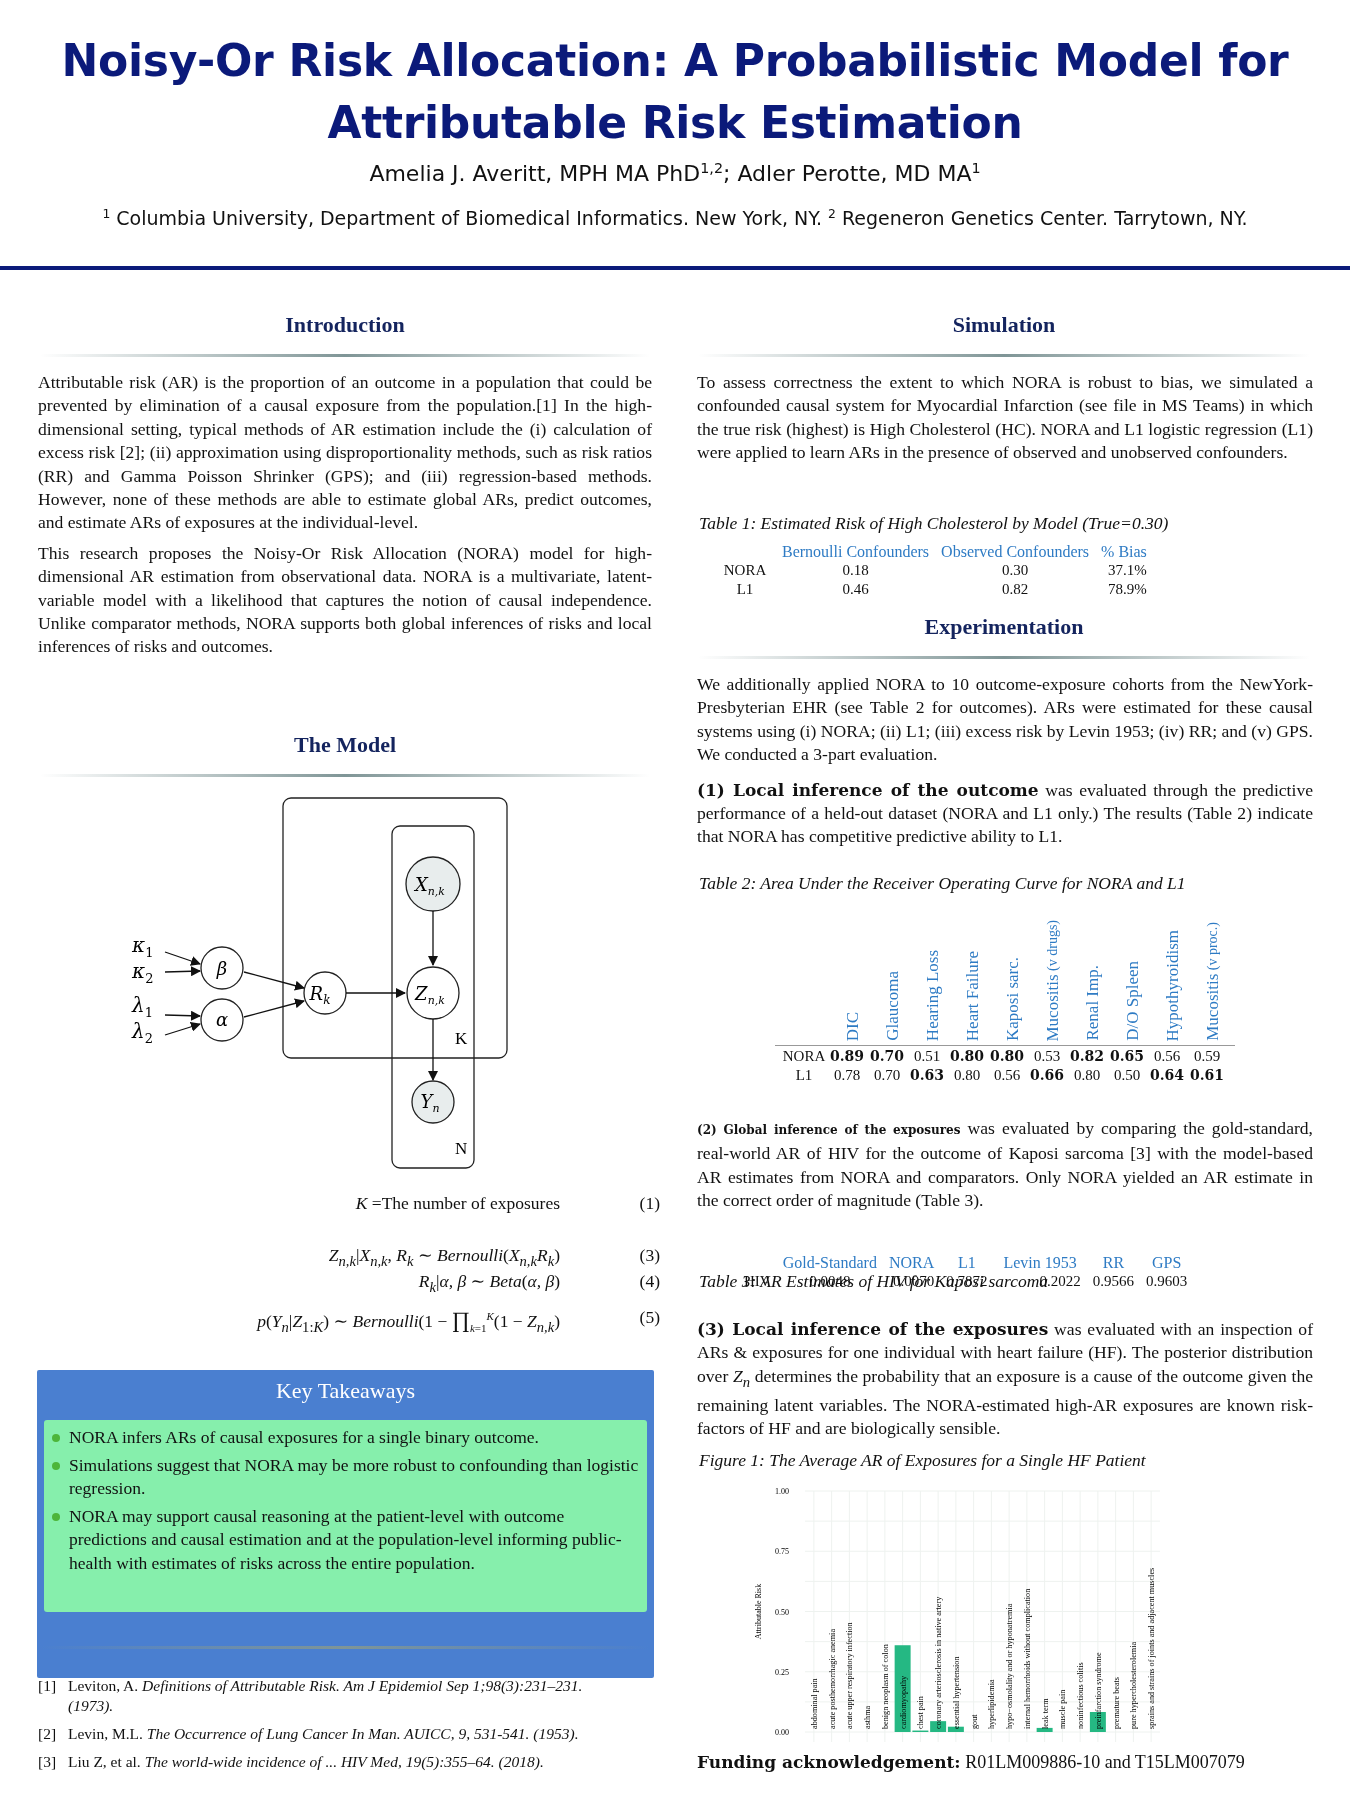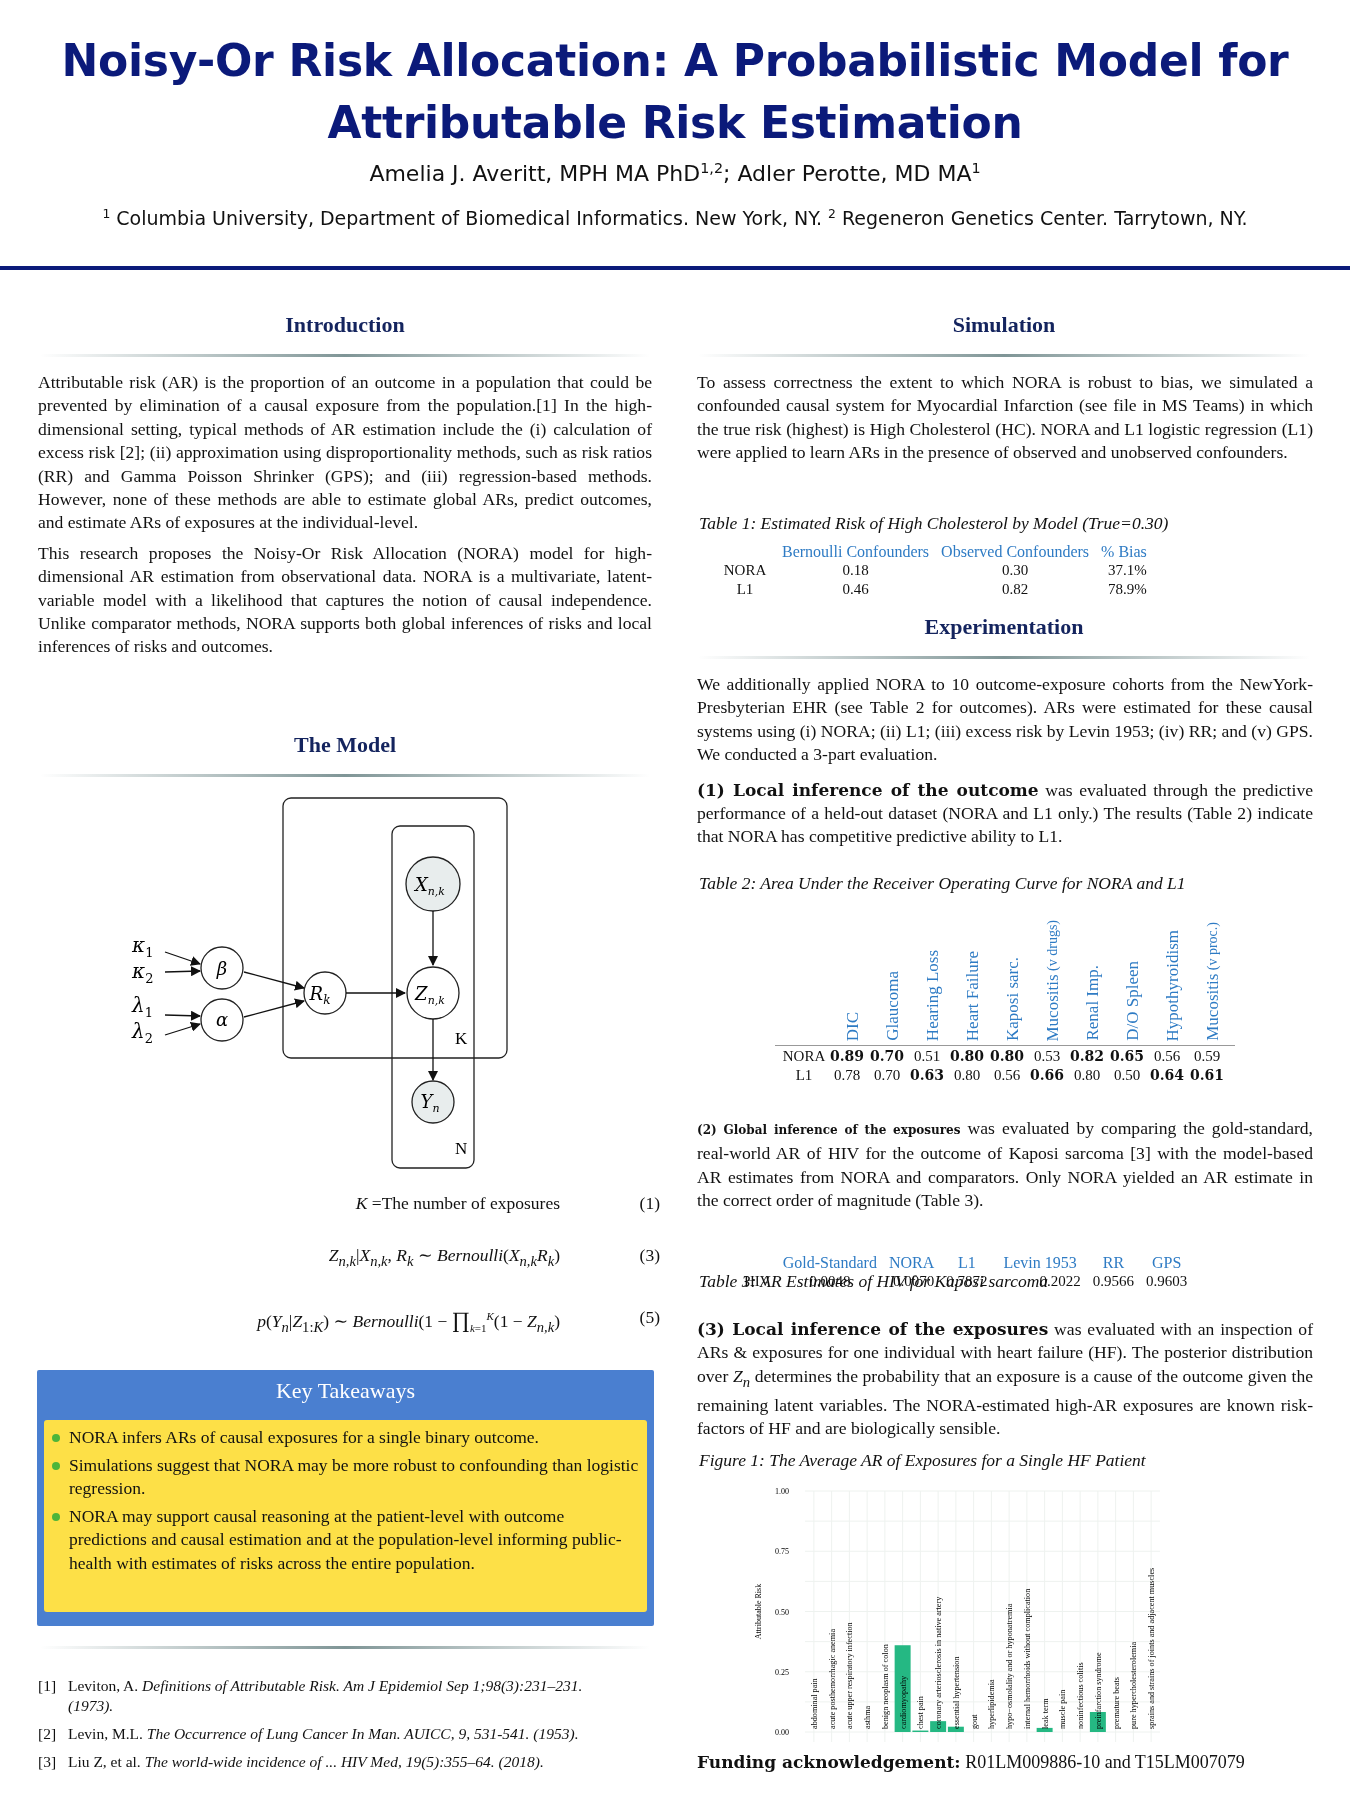--- a/index.html
+++ b/index.html
@@ -14,21 +14,21 @@
   .rule{height:3px;background:linear-gradient(90deg,rgba(255,255,255,0),#7f9596 50%,rgba(255,255,255,0));}
   .para{font-family:"Liberation Serif","DejaVu Serif",serif;font-size:17.6px;line-height:23.4px;text-align:justify;}
   .caption{font-family:"Liberation Serif","DejaVu Serif",serif;font-style:italic;font-size:17.5px;}
   .tbl{font-family:"Liberation Serif","DejaVu Serif",serif;font-size:15px;}
   table{border-collapse:collapse;}
   .t1 td,.t1 th{padding:0 6px;line-height:19px;}
   .t1 th{font-weight:normal;color:#2e7bc4;font-size:16px;}
   .vhead{writing-mode:vertical-rl;transform:rotate(180deg);color:#2e7bc4;font-size:17px;white-space:nowrap;}
   .kt-box{background:#4a7fd0;border-radius:2px;}
   .kt-title{color:#fff;text-align:center;font-size:22px;font-family:"Liberation Serif","DejaVu Serif",serif;}
-  .kt-inner{background:#fde047;border-radius:3px;}
+  .kt-inner{background:#86efac;border-radius:3px;}
   .kt-item{font-family:"Liberation Serif","DejaVu Serif",serif;font-size:17.5px;line-height:23.5px;position:relative;padding-left:25px;}
   .kt-bullet{position:absolute;left:8px;top:8px;width:8px;height:8px;border-radius:50%;background:#4db53a;}
   .ref{font-family:"Liberation Serif","DejaVu Serif",serif;font-size:15.5px;line-height:20px;position:relative;padding-left:30px;}
   .ref .n{position:absolute;left:0;top:0;}
   .eq{font-family:"Liberation Serif","DejaVu Serif",serif;font-size:17.5px;}
   .eqrow{position:absolute;left:0;width:560px;height:24px;}
   .eqrow .l{position:absolute;right:100px;top:0;white-space:nowrap;}
   .eqrow .r{position:absolute;right:0;top:0;}
   .it{font-style:italic;}
 </style>
@@ -106,27 +106,31 @@
 
 <div class="abs eq" style="left:100px;top:1193px;width:560px;height:150px;">
   <div class="eqrow" style="top:0;">
     <span class="l"><span class="it">K</span> =The number of exposures</span>
     <span class="r">(1)</span>
   </div>
   <div class="eqrow" style="top:52px;">
     <span class="l"><span class="it">Z<sub>n,k</sub></span>|<span class="it">X<sub>n,k</sub></span>, <span class="it">R<sub>k</sub></span> ∼ <span class="it">Bernoulli</span>(<span class="it">X<sub>n,k</sub>R<sub>k</sub></span>)</span>
     <span class="r">(3)</span>
   </div>
+  <div class="eqrow" style="top:78px;">
+    <span class="l"><span class="it">R<sub>k</sub></span>|<span class="it">α, β</span> ∼ <span class="it">Beta</span>(<span class="it">α, β</span>)</span>
+    <span class="r">(4)</span>
+  </div>
   <div class="eqrow" style="top:114px;">
     <span class="l"><span class="it">p</span>(<span class="it">Y<sub>n</sub></span>|<span class="it">Z</span><sub>1:<span class="it">K</span></sub>) ∼ <span class="it">Bernoulli</span>(1 − <span style="font-size:22px;">∏</span><sub style="font-size:11px;"><span class="it">k</span>=1</sub><sup style="font-size:11px;"><span class="it">K</span></sup>(1 − <span class="it">Z<sub>n,k</sub></span>)</span>
     <span class="r">(5)</span>
   </div>
 </div>
 
-<div class="abs kt-box" style="left:37px;top:1370px;width:617px;height:256px;">
+<div class="abs kt-box" style="left:37px;top:1370px;width:617px;height:308px;">
   <div class="kt-title" style="padding-top:8px;height:34px;">Key Takeaways</div>
   <div class="kt-inner abs" style="left:7px;top:50px;width:603px;height:192px;">
     <div style="padding-top:6px;padding-right:6px;">
       <div class="kt-item" style="margin-bottom:4px;"><span class="kt-bullet"></span><span>NORA infers ARs of causal exposures for a single binary outcome.</span></div>
       <div class="kt-item" style="margin-bottom:4px;"><span class="kt-bullet"></span><span>Simulations suggest that NORA may be more robust to confounding than logistic regression.</span></div>
       <div class="kt-item"><span class="kt-bullet"></span><span>NORA may support causal reasoning at the patient-level with outcome predictions and causal estimation and at the population-level informing public-health with estimates of risks across the entire population.</span></div>
     </div>
   </div>
 </div>
 

